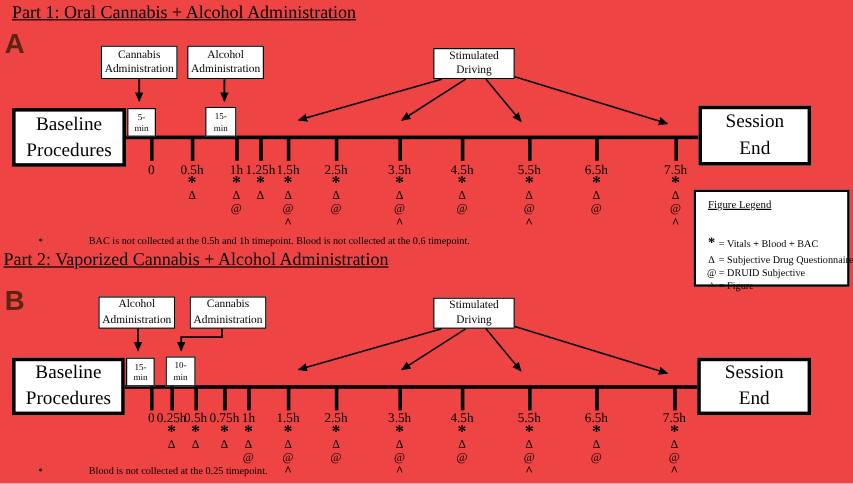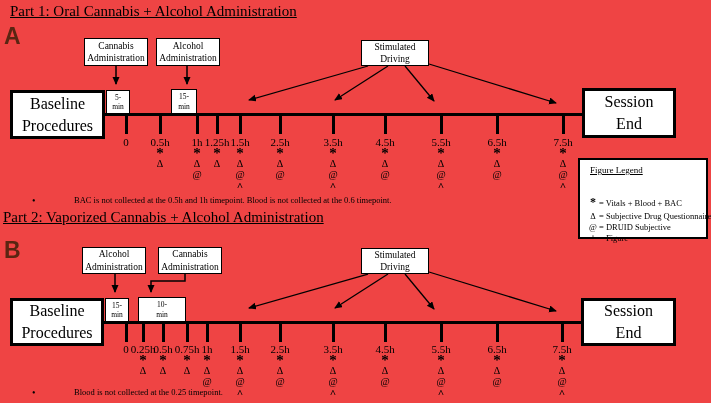--- a/index.html
+++ b/index.html
@@ -195,21 +195,21 @@
 
   <div class="box big" style="left:10px;top:298px;width:94px;height:48px;">
     <span>Baseline</span>
     <span>Procedures</span>
   </div>
   <div class="tl-line" style="left:104px;top:321px;width:478px;"></div>
   <div class="box interval" style="left:105px;top:298px;width:24px;height:24px;">
     <span>15-</span>
     <span>min</span>
   </div>
-  <div class="box interval" style="left:138px;top:297px;width:48px;height:25px;">
+  <div class="box interval" style="left:138px;top:297px;width:25px;height:25px;">
     <span>10-</span>
     <span>min</span>
   </div>
   <div class="box big" style="left:581px;top:298px;width:95px;height:48px;">
     <span>Session</span>
     <span>End</span>
   </div>
 
   <div id="p2-ticks">
       <div class="tick" style="left: 125px; top: 322px; height: 20px;"></div>

